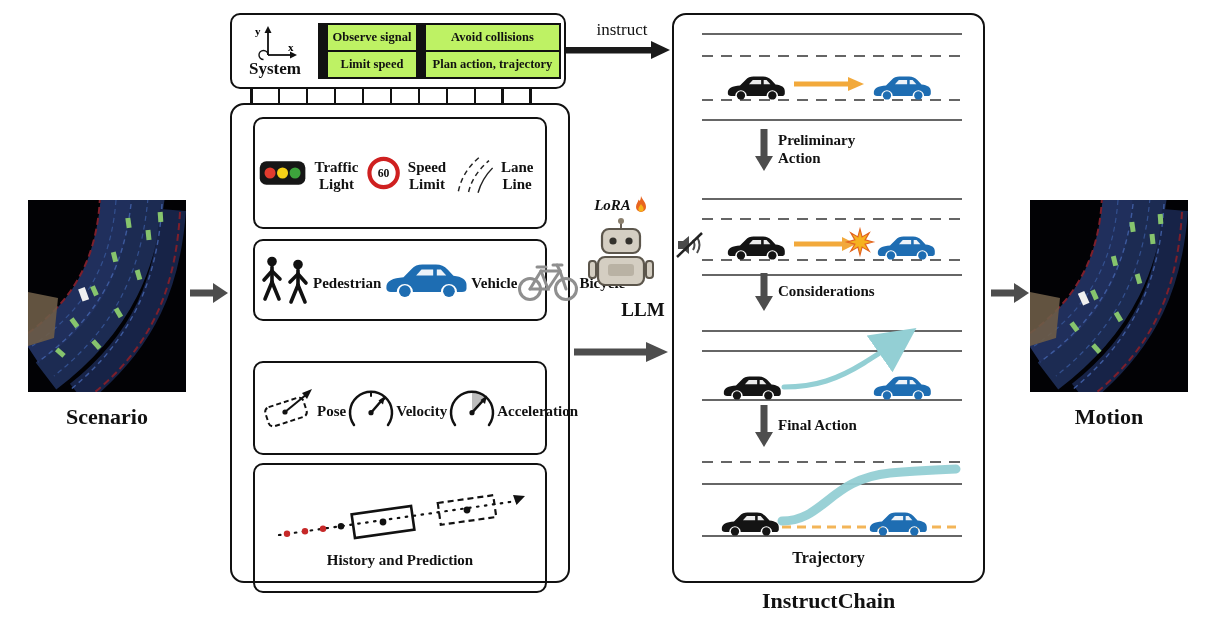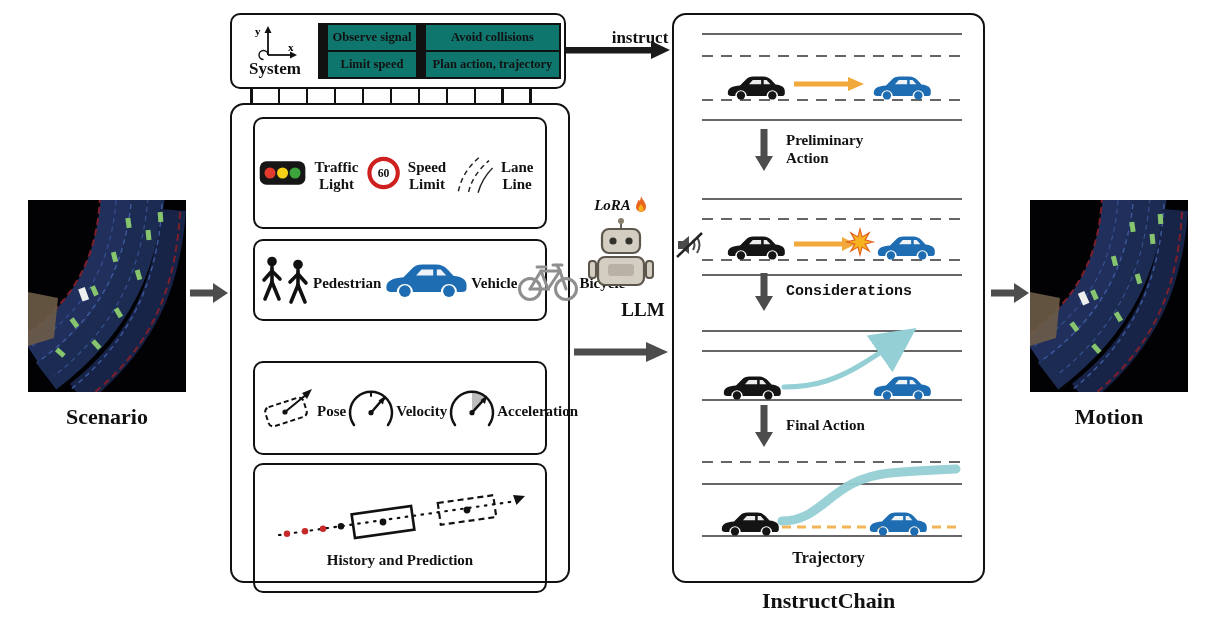--- a/index.html
+++ b/index.html
@@ -18,26 +18,26 @@
   .fa1{left:190px;top:281px;}
   .fa2{left:574px;top:340px;}
   .fa3{left:991px;top:281px;}
 
   
   .system-box{position:absolute;left:230px;top:13px;width:336px;height:76px;border:2.5px solid #111;
               border-radius:10px;box-sizing:border-box;display:flex;align-items:center;background:#fff;}
   .system-left{width:86px;display:flex;flex-direction:column;align-items:center;justify-content:center;}
   .system-label{font-weight:700;font-size:17px;margin-top:-4px;}
   .rules{display:grid;grid-template-columns:96px 141px;grid-auto-rows:25px;background:#111;gap:2px;border:2px solid #111;}
-  .rules > div{background:#0f766e;display:flex;align-items:center;justify-content:center;
+  .rules > div{background:#bef264;display:flex;align-items:center;justify-content:center;
                font-weight:700;font-size:12.5px;text-align:center;padding:0 3px;margin-left:8px;}
   .comb{position:absolute;left:250px;top:89px;width:282px;height:14px;display:flex;justify-content:space-between;}
   .comb span{width:2.5px;height:14px;background:#111;}
 
-  .instruct-label{position:absolute;left:590px;top:20px;width:100px;text-align:center;font-weight:700;font-size:17px;margin-top:8px;}
+  .instruct-label{position:absolute;left:572px;top:20px;width:100px;text-align:center;font-weight:400;font-size:17px;}
   .instruct-arrow{position:absolute;left:566px;top:40px;}
 
   
   .perception-box{position:absolute;left:230px;top:103px;width:340px;height:480px;border:2.5px solid #111;
                   border-radius:14px;box-sizing:border-box;background:#fff;}
   .psub{position:absolute;left:21px;width:294px;border:2px solid #111;border-radius:10px;box-sizing:border-box;
         display:flex;align-items:stretch;justify-content:space-around;padding:8px 4px;}
   .psub.a{top:12px;height:112px;}
   .psub.b{top:134px;height:82px;}
   .psub.c{top:256px;height:94px;}
@@ -58,22 +58,22 @@
   
   .chain-box{position:absolute;left:672px;top:13px;width:313px;height:570px;border:2.5px solid #111;
              border-radius:14px;box-sizing:border-box;background:#fff;}
   .chain-caption{left:672px;top:588px;width:313px;}
   .scene{position:absolute;left:24px;width:268px;}
   .s1{top:12px;}  .s2{top:178px;}  .s3{top:310px;}  .s4{top:440px;}
   .lane{stroke:#333;stroke-width:1.6;}
   .dash{stroke-dasharray:11 8;}
   .car-ego{color:var(--ego-car,#141414);}
   .car-agent{color:var(--agent-car,#1e6db2);}
-  .step{position:absolute;left:80px;display:flex;align-items:center;gap:12px;}
-  .st1{top:114px;} .st2{top:258px;font-family:Liberation Mono, monospace;} .st3{top:390px;}
+  .step{position:absolute;left:80px;display:flex;align-items:center;gap:4px;}
+  .st1{top:114px;} .st2{top:258px;} .st3{top:390px;}
   .step-label{font-weight:700;font-size:15px;line-height:1.18;}
   .st1 .step-label{max-width:88px;}
   .st2 .step-label,.st3 .step-label{white-space:nowrap;}
   .no-honk{position:absolute;left:2px;top:216px;}
   .trajectory-caption{position:absolute;left:0;top:534px;width:100%;text-align:center;font-weight:700;font-size:16px;}
 </style>
 </head>
 <body>
 
 <div class="canvas">

